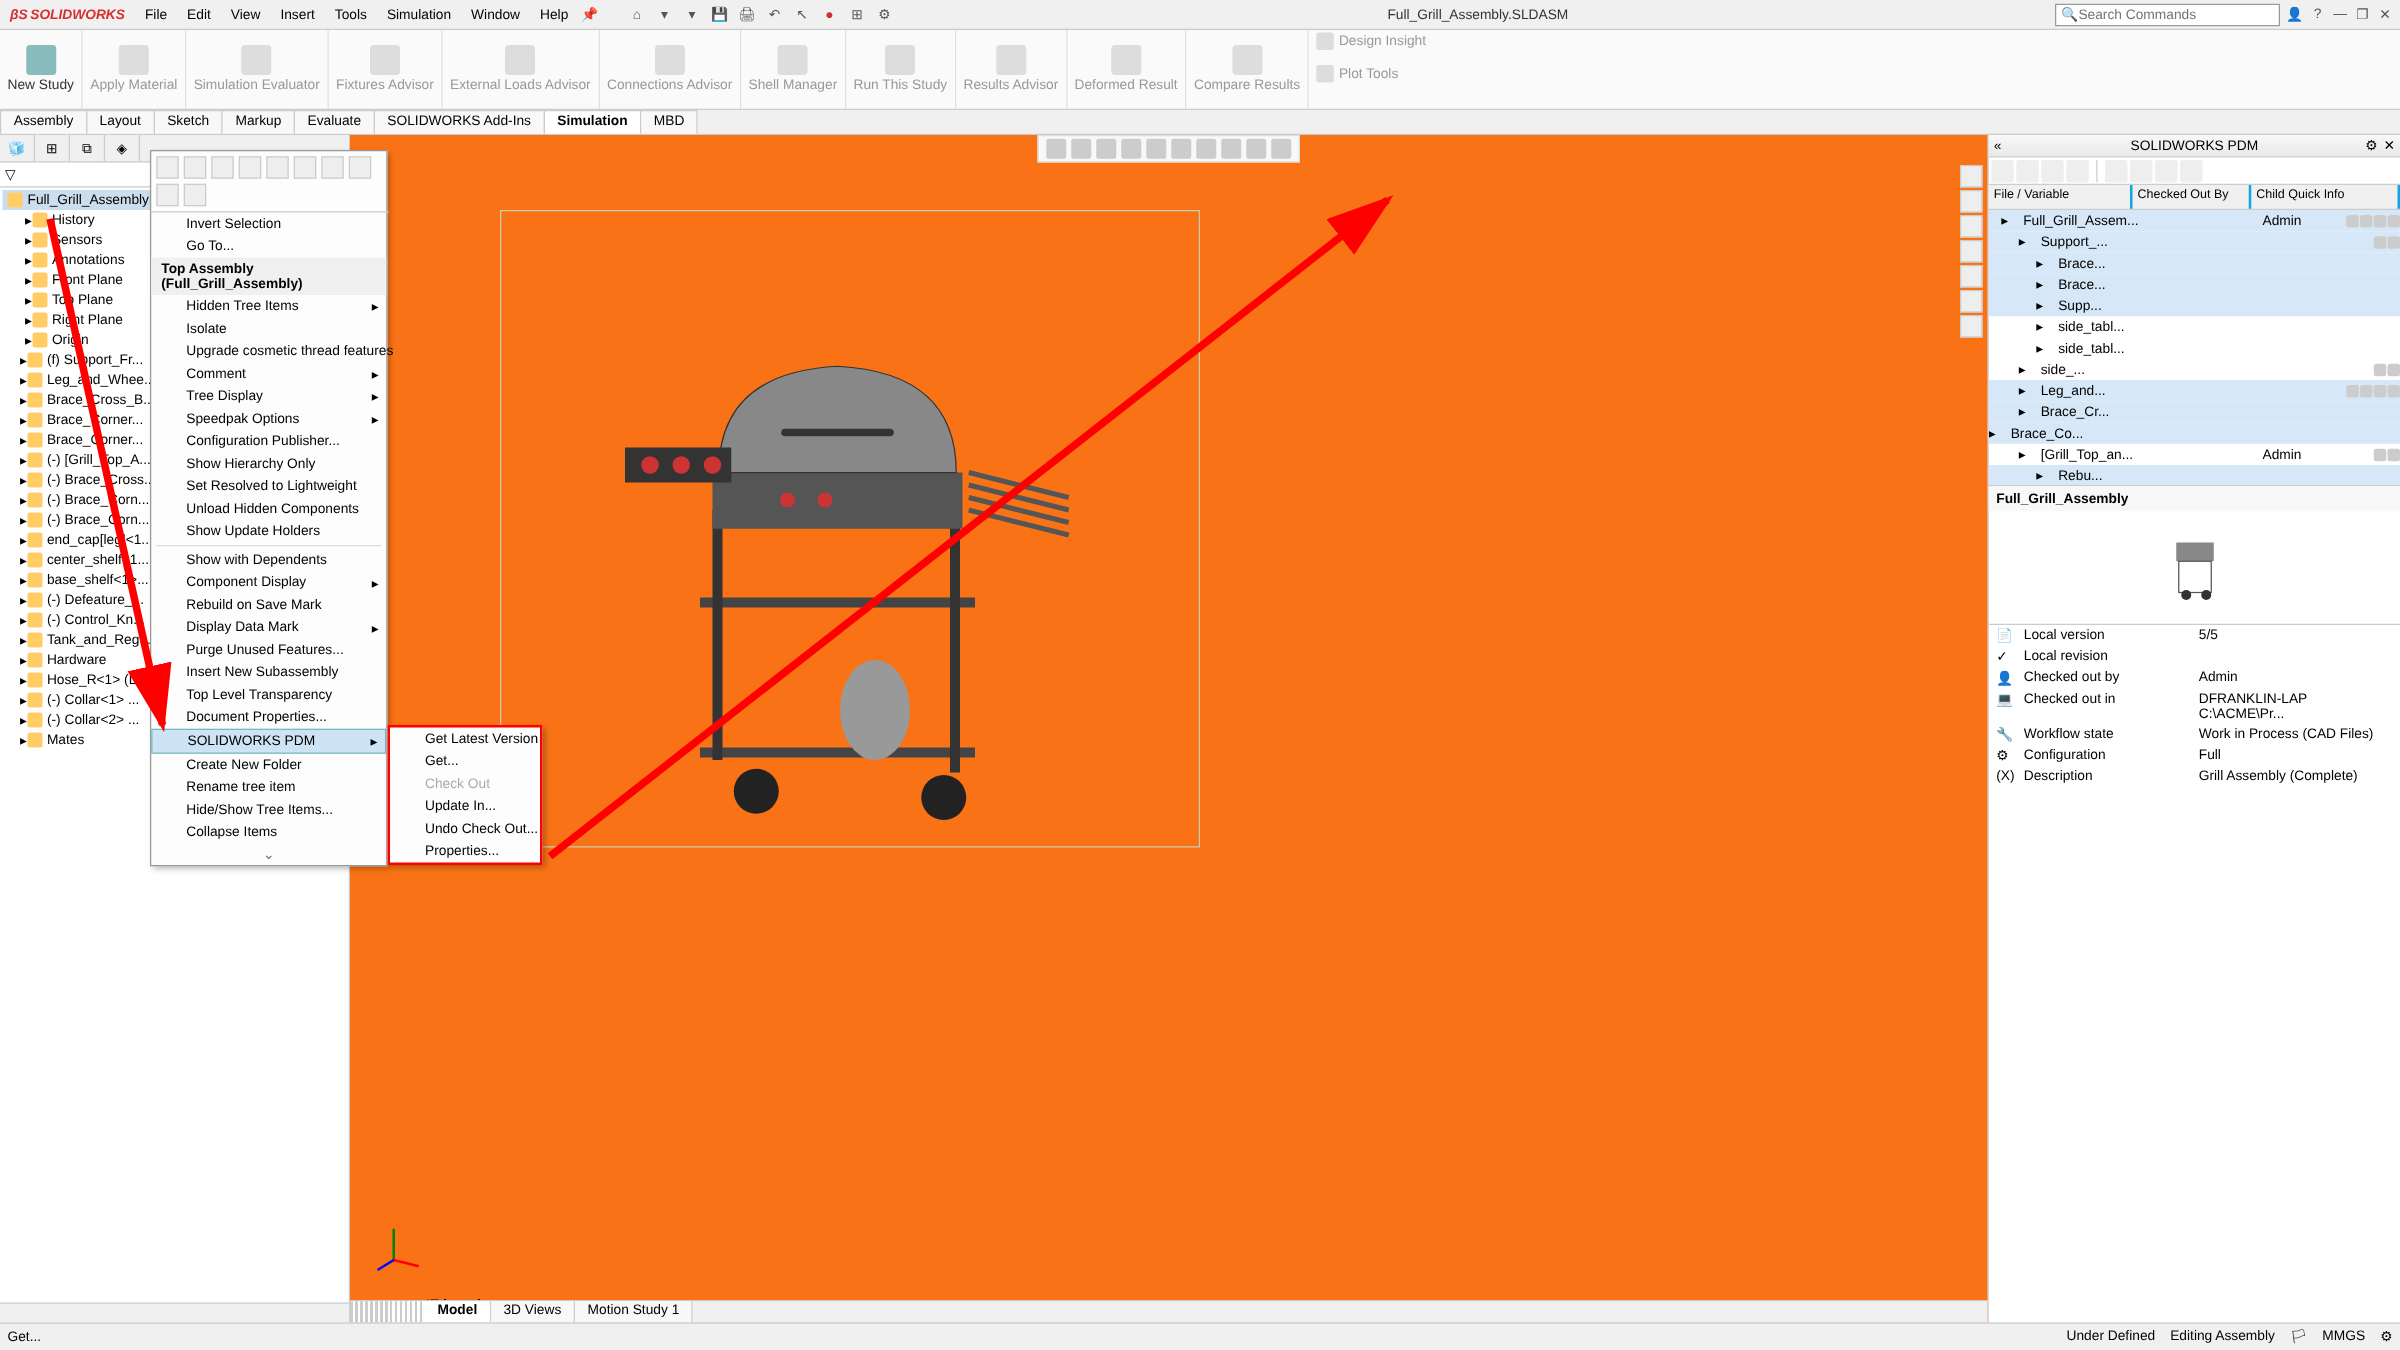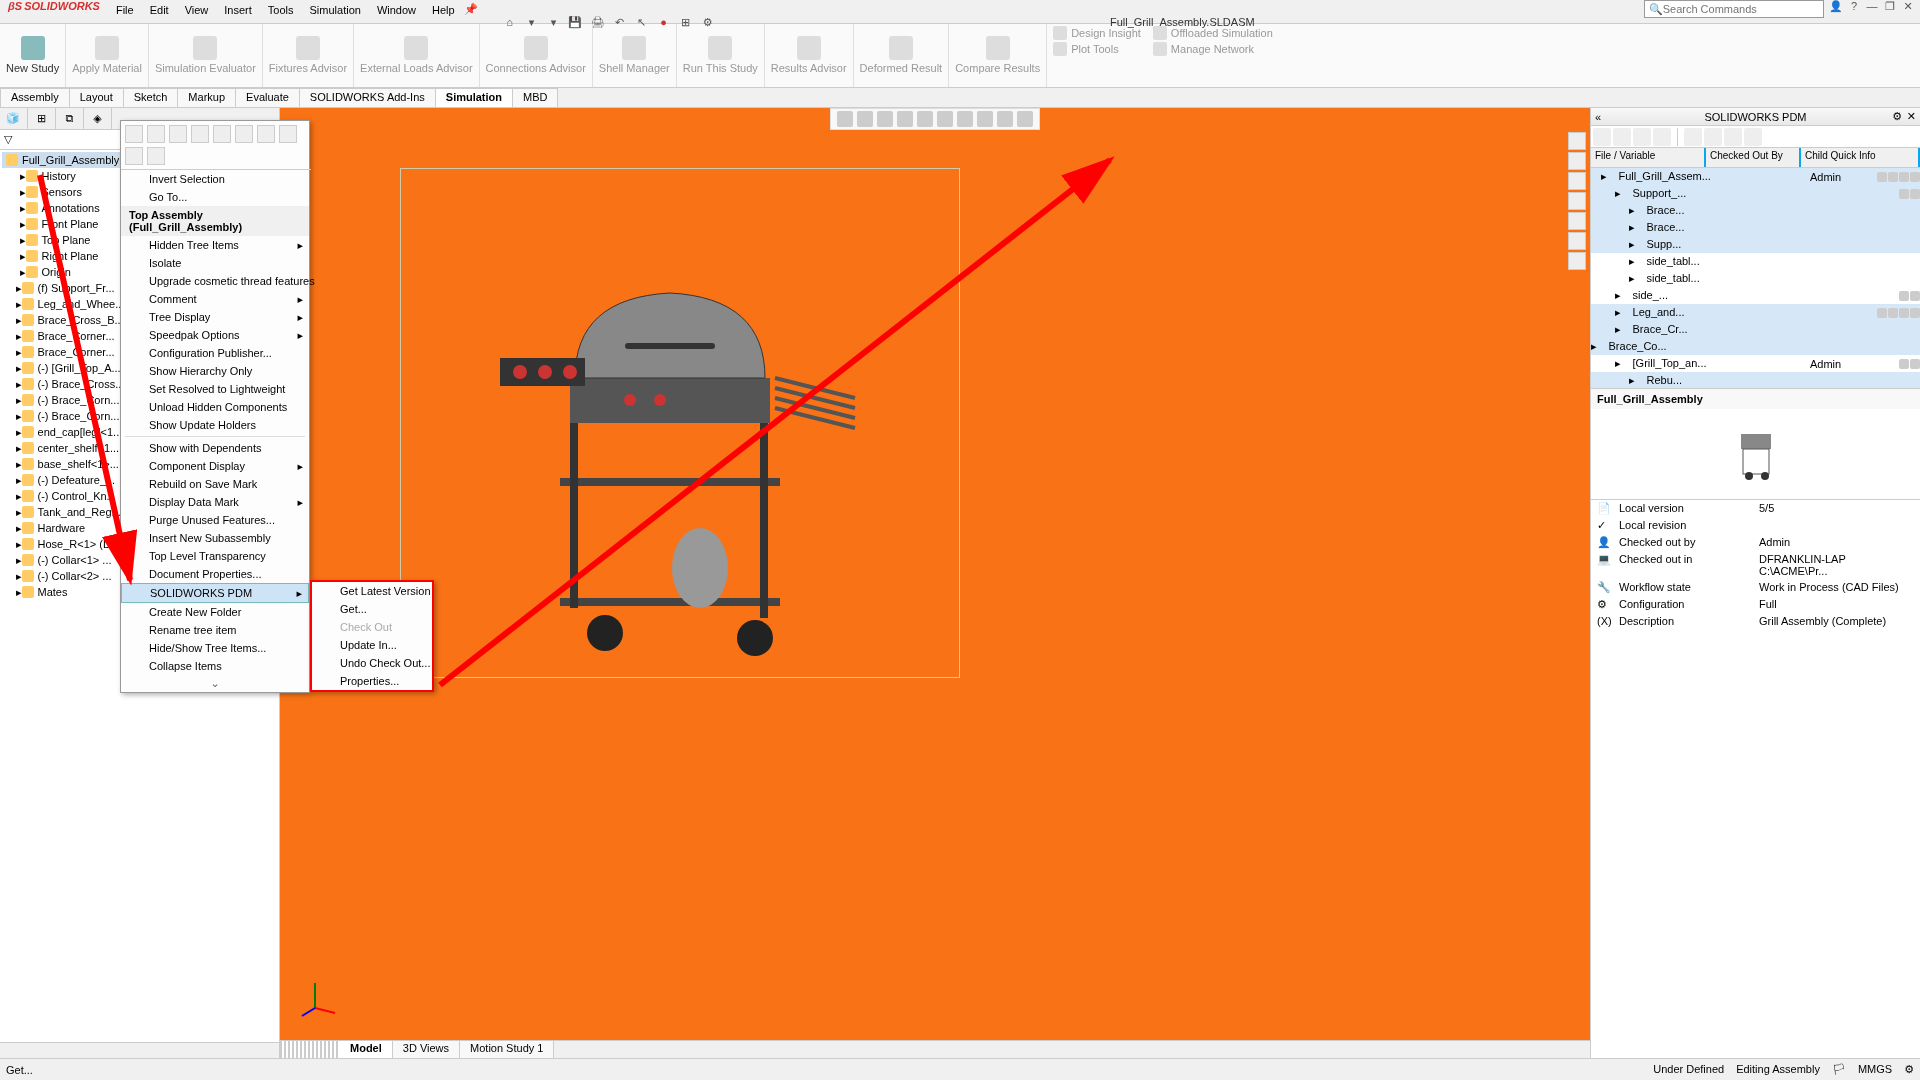--- a/index.html
+++ b/index.html
@@ -1,39 +1,39 @@
 <!DOCTYPE html>
 <html><head>
 <meta charset="utf-8">
 <style>
 * { box-sizing: border-box; margin: 0; padding: 0; font-family: "Segoe UI", Tahoma, sans-serif; font-size: 11px; }
 body { background: #e8e8e8; width: 1920px; height: 1080px; overflow: hidden; position: relative; }
 
 
-.titlebar { height: 24px; background: #f0f0f0; display: flex; align-items: flex-start; border-bottom: 1px solid #ccc; }
+.titlebar { height: 24px; background: #f0f0f0; display: flex; align-items: center; border-bottom: 1px solid #ccc; }
 .logo { display: flex; align-items: center; padding: 0 8px; color: #d72e2e; font-weight: bold; font-size: 13px; font-style: italic; }
 .logo .ds { color: #d72e2e; margin-right: 2px; }
 .menubar { display: flex; }
 .menubar span { padding: 4px 8px; cursor: default; }
 .titlebar-center { flex: 1; display: flex; align-items: center; gap: 4px; padding-left: 20px; }
 .tb-icon { width: 18px; height: 18px; display: inline-flex; align-items: center; justify-content: center; color: #555; }
 .doc-title { margin: 16px auto; color: #333; }
 .searchbox { display: flex; align-items: center; background: #fff; border: 1px solid #999; height: 18px; width: 180px; padding: 0 4px; }
 .searchbox input { border: none; outline: none; flex: 1; font-size: 11px; }
 .win-controls { display: flex; gap: 2px; padding: 0 4px; }
 .win-controls span { width: 16px; text-align: center; color: #555; }
 
 
 .ribbon { height: 64px; background: #fafafa; border-bottom: 1px solid #ccc; display: flex; }
 .ribbon-group { display: flex; flex-direction: column; align-items: center; justify-content: center; padding: 2px 6px; border-right: 1px solid #e0e0e0; }
 .ribbon-btn { display: flex; flex-direction: column; align-items: center; color: #999; font-size: 10px; text-align: center; line-height: 1.1; }
 .ribbon-btn.active { color: #333; }
 .ribbon-icn { width: 24px; height: 24px; background: #ddd; border-radius: 3px; margin-bottom: 2px; }
 .ribbon-btn.active .ribbon-icn { background: #8bb; }
-.ribbon-subgroup { display: flex; flex-direction: column; gap: 2px; padding: 2px 6px; }
+.ribbon-subgroup { display: flex; flex-direction: column; gap: 12px; padding: 2px 6px; }
 .ribbon-small { display: flex; align-items: center; gap: 4px; color: #999; font-size: 10px; }
 .ribbon-small .icn { width: 14px; height: 14px; background: #ddd; border-radius: 2px; }
 
 
 .tabbar { height: 20px; background: #f0f0f0; display: flex; border-bottom: 1px solid #ccc; }
 .tabbar .tab { padding: 2px 10px; border: 1px solid #ccc; border-bottom: none; background: #f8f8f8; margin-right: -1px; cursor: default; }
 .tabbar .tab.active { background: #fff; font-weight: bold; }
 
 
 .main { position: absolute; top: 108px; left: 0; right: 0; bottom: 22px; display: flex; }
@@ -223,30 +223,20 @@
       </div>
     </div>
   <div class="ribbon-subgroup">
     <div class="ribbon-small">
         <span class="icn"></span>
         <span>Design Insight</span>
       </div>
     <div class="ribbon-small">
         <span class="icn"></span>
         <span>Plot Tools</span>
-      </div>
-  </div>
-  <div class="ribbon-subgroup">
-    <div class="ribbon-small">
-        <span class="icn"></span>
-        <span>Offloaded Simulation</span>
-      </div>
-    <div class="ribbon-small">
-        <span class="icn"></span>
-        <span>Manage Network</span>
       </div>
   </div>
 </div>
 
 <div class="tabbar" id="tabbar">
     <div class="tab">Assembly</div>
     <div class="tab">Layout</div>
     <div class="tab">Sketch</div>
     <div class="tab">Markup</div>
     <div class="tab">Evaluate</div>

